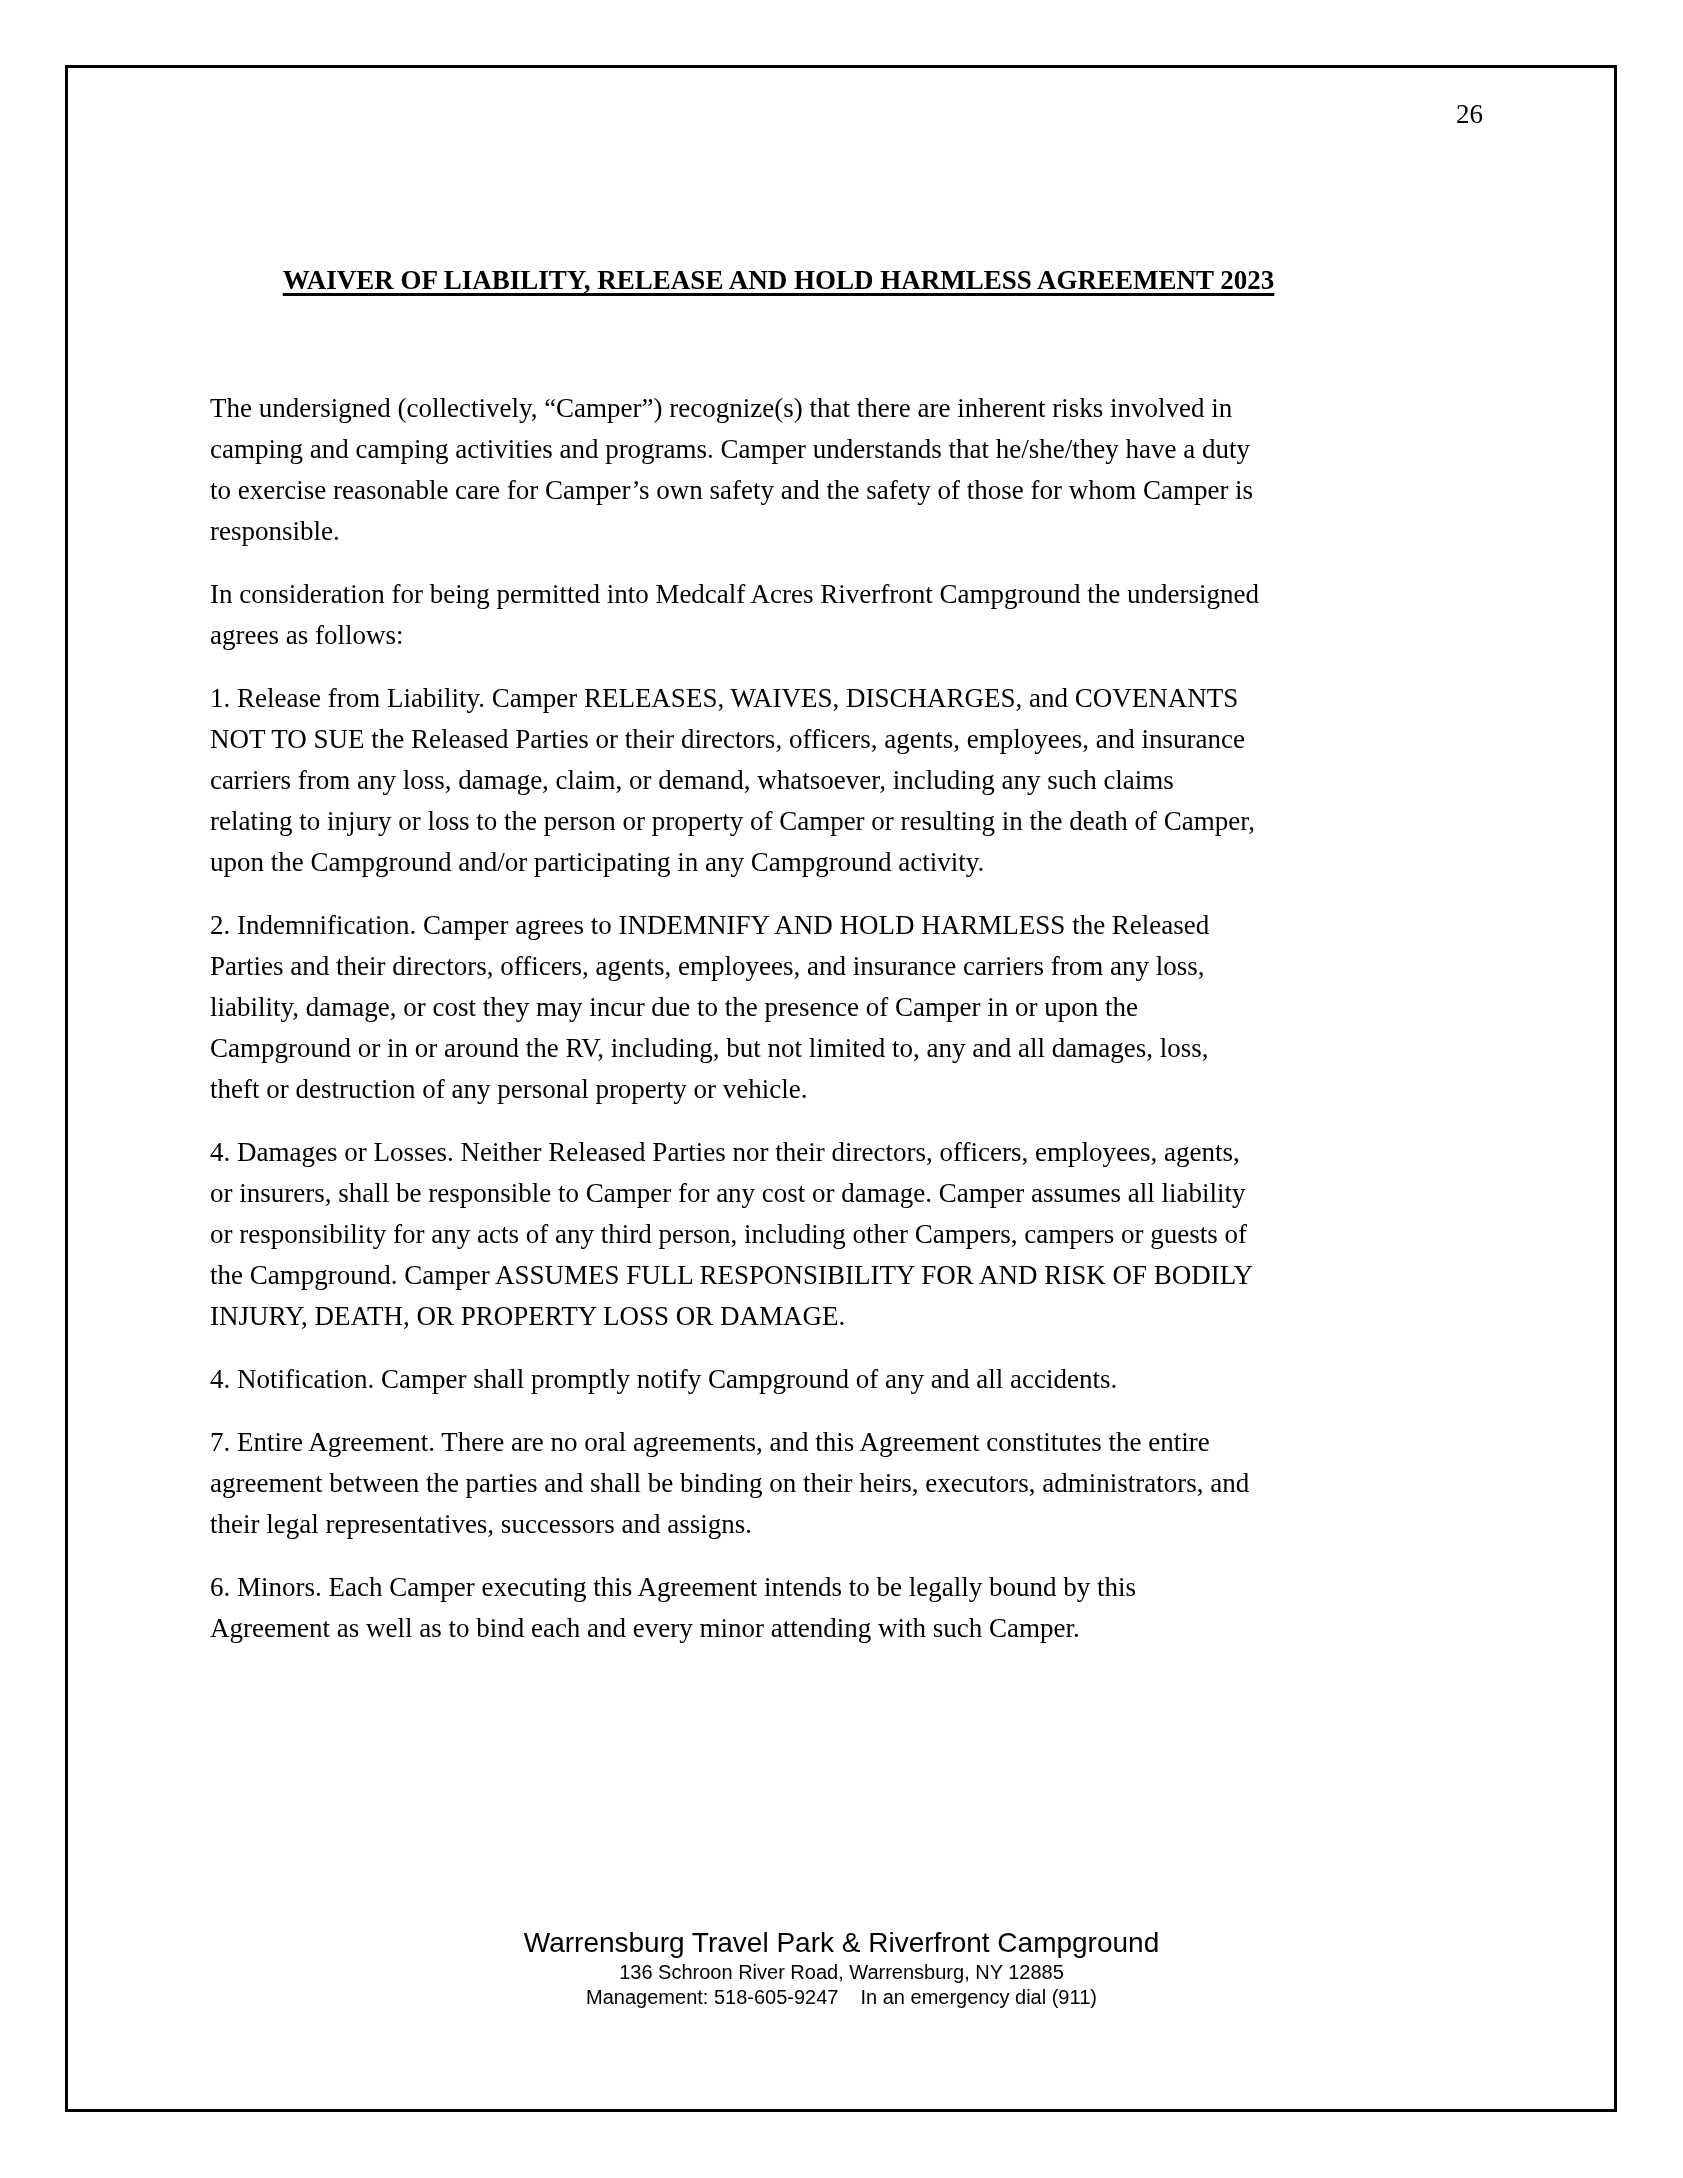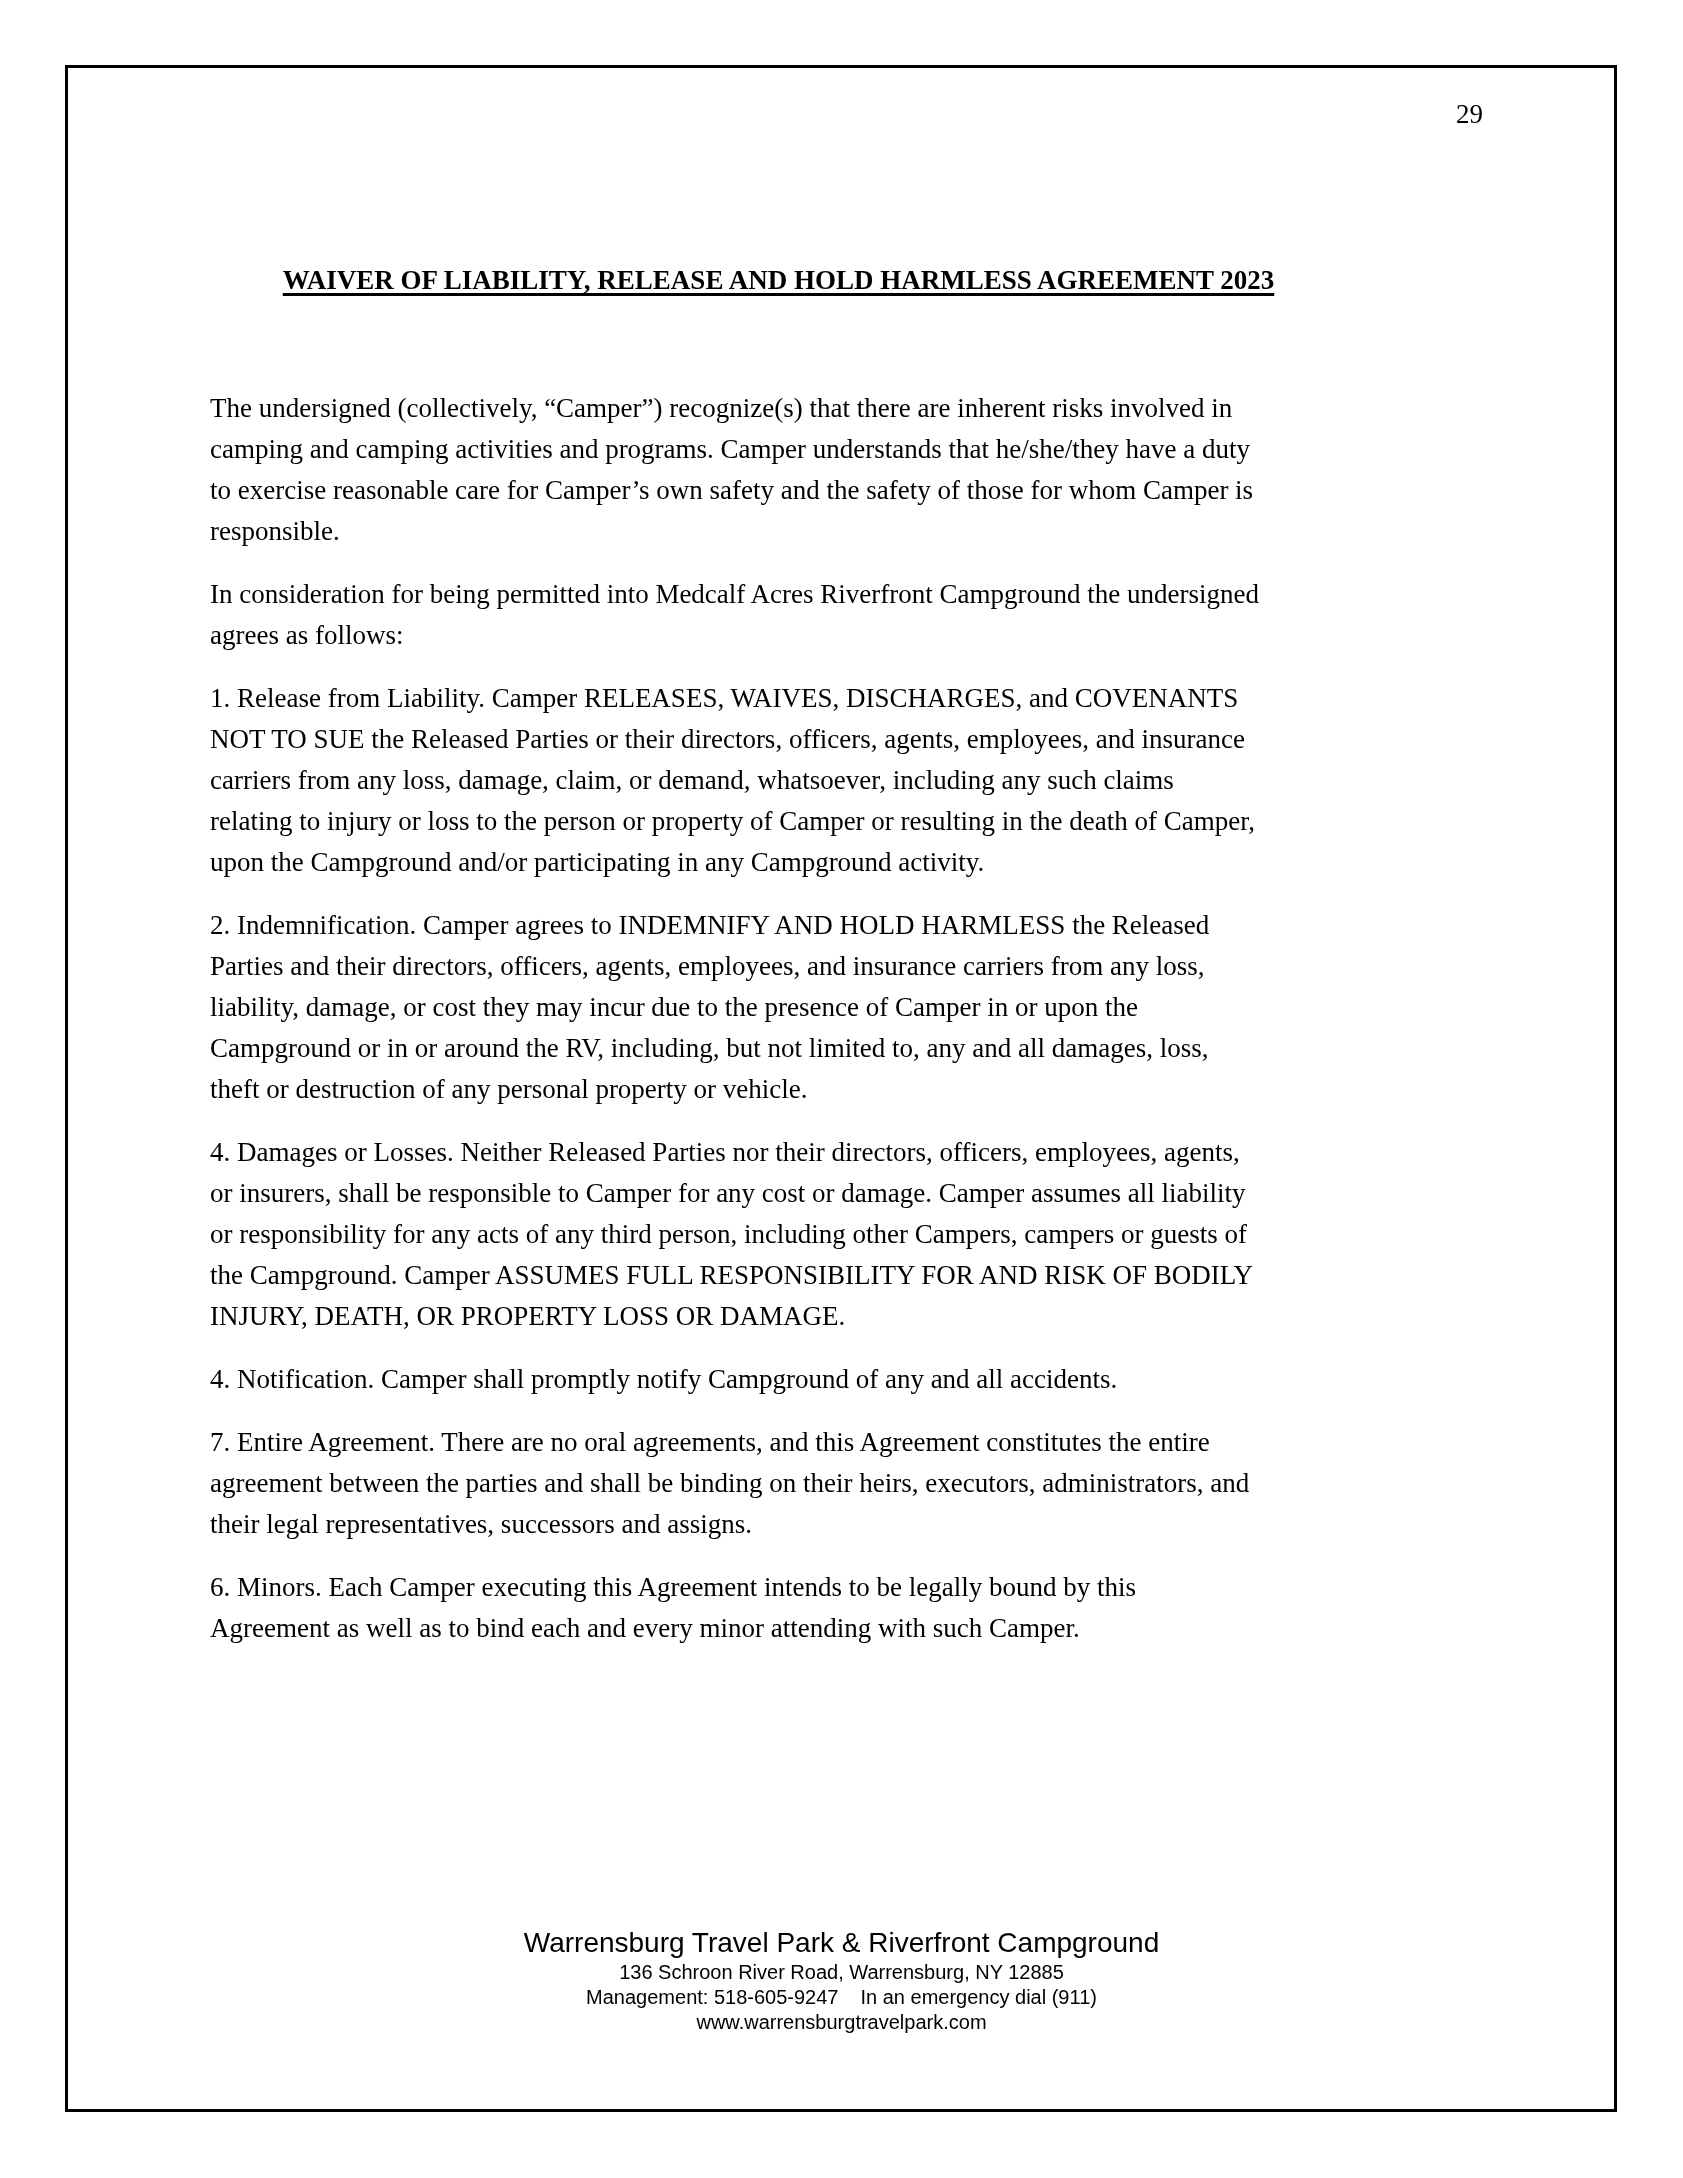--- a/index.html
+++ b/index.html
@@ -88,21 +88,21 @@
     .footer-gap {
       display: inline-block;
       width: 22px;
     }
   </style>
 </head>
 <body>
 
 <div class="page-frame"></div>
 
-<div class="page-number">29</div>
+<div class="page-number">26</div>
 
 <h1 class="doc-title" style="margin:0;">
   <span>WAIVER OF LIABILITY, RELEASE AND HOLD HARMLESS AGREEMENT 2023</span>
 </h1>
 
 <div class="body-text">
   <p class="para">
     <span class="line">The undersigned (collectively, “Camper”) recognize(s) that there are inherent risks involved in</span>
     <span class="line">camping and camping activities and programs. Camper understands that he/she/they have a duty</span>
     <span class="line">to exercise reasonable care for Camper’s own safety and the safety of those for whom Camper is</span>
@@ -146,15 +146,14 @@
     <span class="line">Agreement as well as to bind each and every minor attending with such Camper.</span>
   </p>
 </div>
 
 <div class="footer">
   <span class="footer-name">Warrensburg Travel Park &amp; Riverfront Campground</span>
   <span class="footer-line">136 Schroon River Road, Warrensburg, NY 12885</span>
   <span class="footer-line">
     <span>Management: 518-605-9247</span><span class="footer-gap"></span><span>In an emergency dial (911)</span>
   </span>
-  <span class="footer-line">www.warrensburgtravelpark.com</span>
 </div>
 
 
 </body></html>

